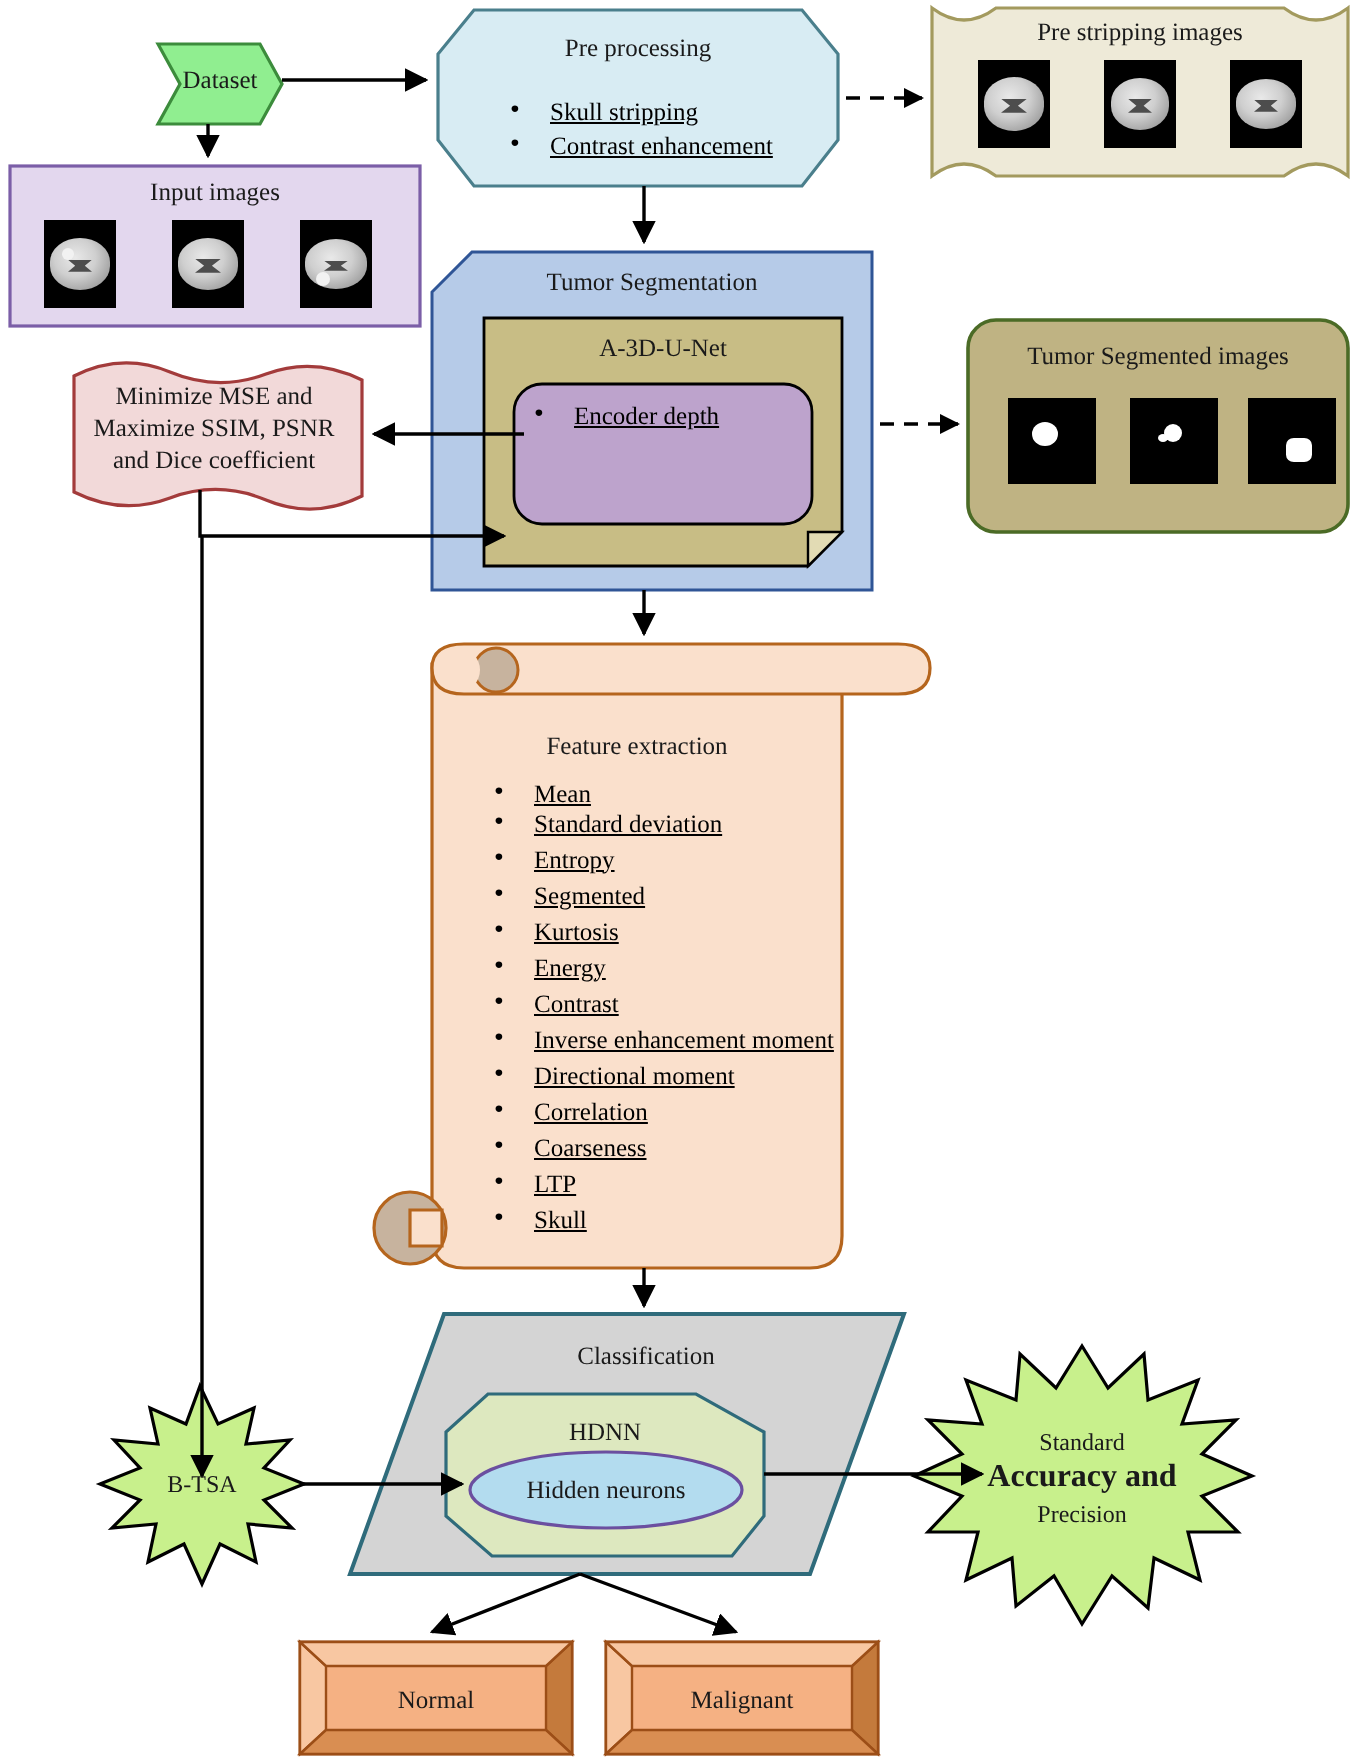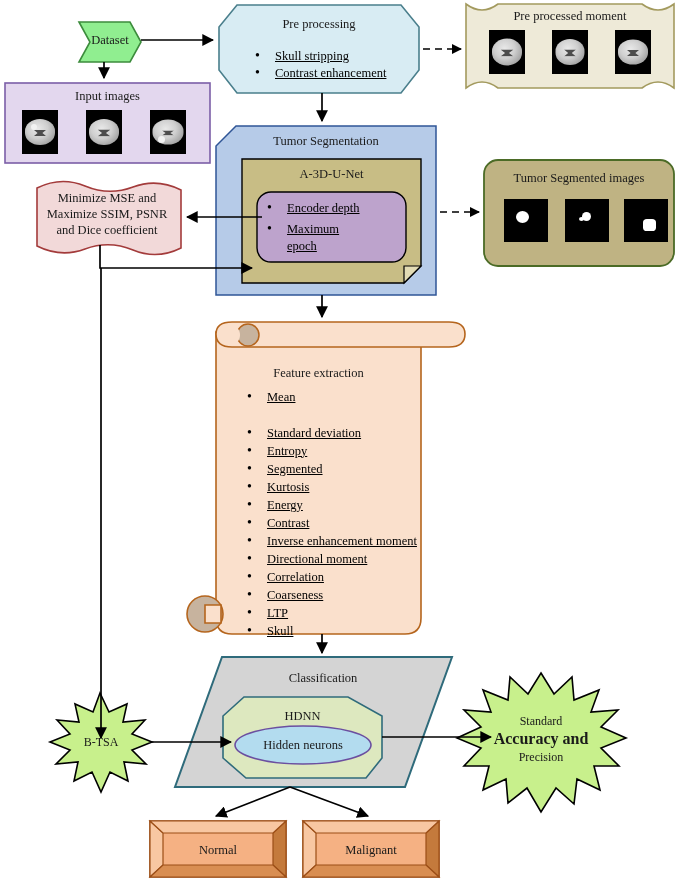--- a/index.html
+++ b/index.html
@@ -252,21 +252,21 @@
 
 <div class="node" style="left:219px; top:16px; width:200px;">
   <div class="label-center">Pre processing</div>
 </div>
 <ul class="bullets" style="left:253px; top:50px;">
   <li>Skull stripping</li>
   <li>Contrast enhancement</li>
 </ul>
 
 <div class="node" style="left:466px; top:8px; width:208px;">
-  <div class="label-center">Pre processed moment</div>
+  <div class="label-center">Pre stripping images</div>
 </div>
 <div class="mri" style="left:489px; top:30px; width:36px; height:44px;">
   <div class="brain" style="width:30px;height:27px;"></div>
   <div class="vent" style="width:13px;height:7px;clip-path:polygon(0 0,100% 0,65% 50%,100% 100%,0 100%,35% 50%);"></div>
 </div>
 <div class="mri" style="left:552px; top:30px; width:36px; height:44px;">
   <div class="brain" style="width:29px;height:26px;"></div>
   <div class="vent" style="width:12px;height:7px;clip-path:polygon(0 0,100% 0,65% 50%,100% 100%,0 100%,35% 50%);"></div>
 </div>
 <div class="mri" style="left:615px; top:30px; width:36px; height:44px;">
@@ -277,21 +277,20 @@
 <div class="node" style="left:216px; top:133px; width:220px;">
   <div class="label-center">Tumor Segmentation</div>
 </div>
 
 <div class="node" style="left:242px; top:166px; width:179px;">
   <div class="label-center">A-3D-U-Net</div>
 </div>
 
 <ul class="bullets" style="left:265px; top:200px; line-height:1.35;">
   <li>Encoder depth</li>
-  <li style="white-space:normal; width:72px;">Maximum epoch</li>
 </ul>
 
 <div class="node" style="left:37px; top:190px; width:140px;">
   <div class="label-center" style="position:relative;">Minimize MSE and</div>
   <div class="label-center" style="position:relative;">Maximize SSIM, PSNR</div>
   <div class="label-center" style="position:relative;">and Dice coefficient</div>
 </div>
 
 <div class="node" style="left:484px; top:170px; width:190px;">
   <div class="label-center">Tumor Segmented images</div>
@@ -304,21 +303,21 @@
   <div class="blob" style="left:14px; top:18px; width:5px; height:4px;"></div>
 </div>
 <div class="seg" style="left:624px; top:199px; width:44px; height:43px;">
   <div class="blob" style="left:19px; top:20px; width:13px; height:12px; border-radius:30%;"></div>
 </div>
 
 <div class="node" style="left:216px; top:365px; width:205px;">
   <div class="label-center">Feature extraction</div>
 </div>
 <ul class="bullets" style="left:245px; top:391px; line-height:1.0;">
-  <li style="margin-bottom:23px">Mean</li>
+  <li style="margin-bottom:2px">Mean</li>
   <li style="margin-bottom:5.5px">Standard deviation</li>
   <li style="margin-bottom:5.5px">Entropy</li>
   <li style="margin-bottom:5.5px">Segmented</li>
   <li style="margin-bottom:5.5px">Kurtosis</li>
   <li style="margin-bottom:5.5px">Energy</li>
   <li style="margin-bottom:5.5px">Contrast</li>
   <li style="margin-bottom:5.5px">Inverse enhancement moment</li>
   <li style="margin-bottom:5.5px">Directional moment</li>
   <li style="margin-bottom:5.5px">Correlation</li>
   <li style="margin-bottom:5.5px">Coarseness</li>

